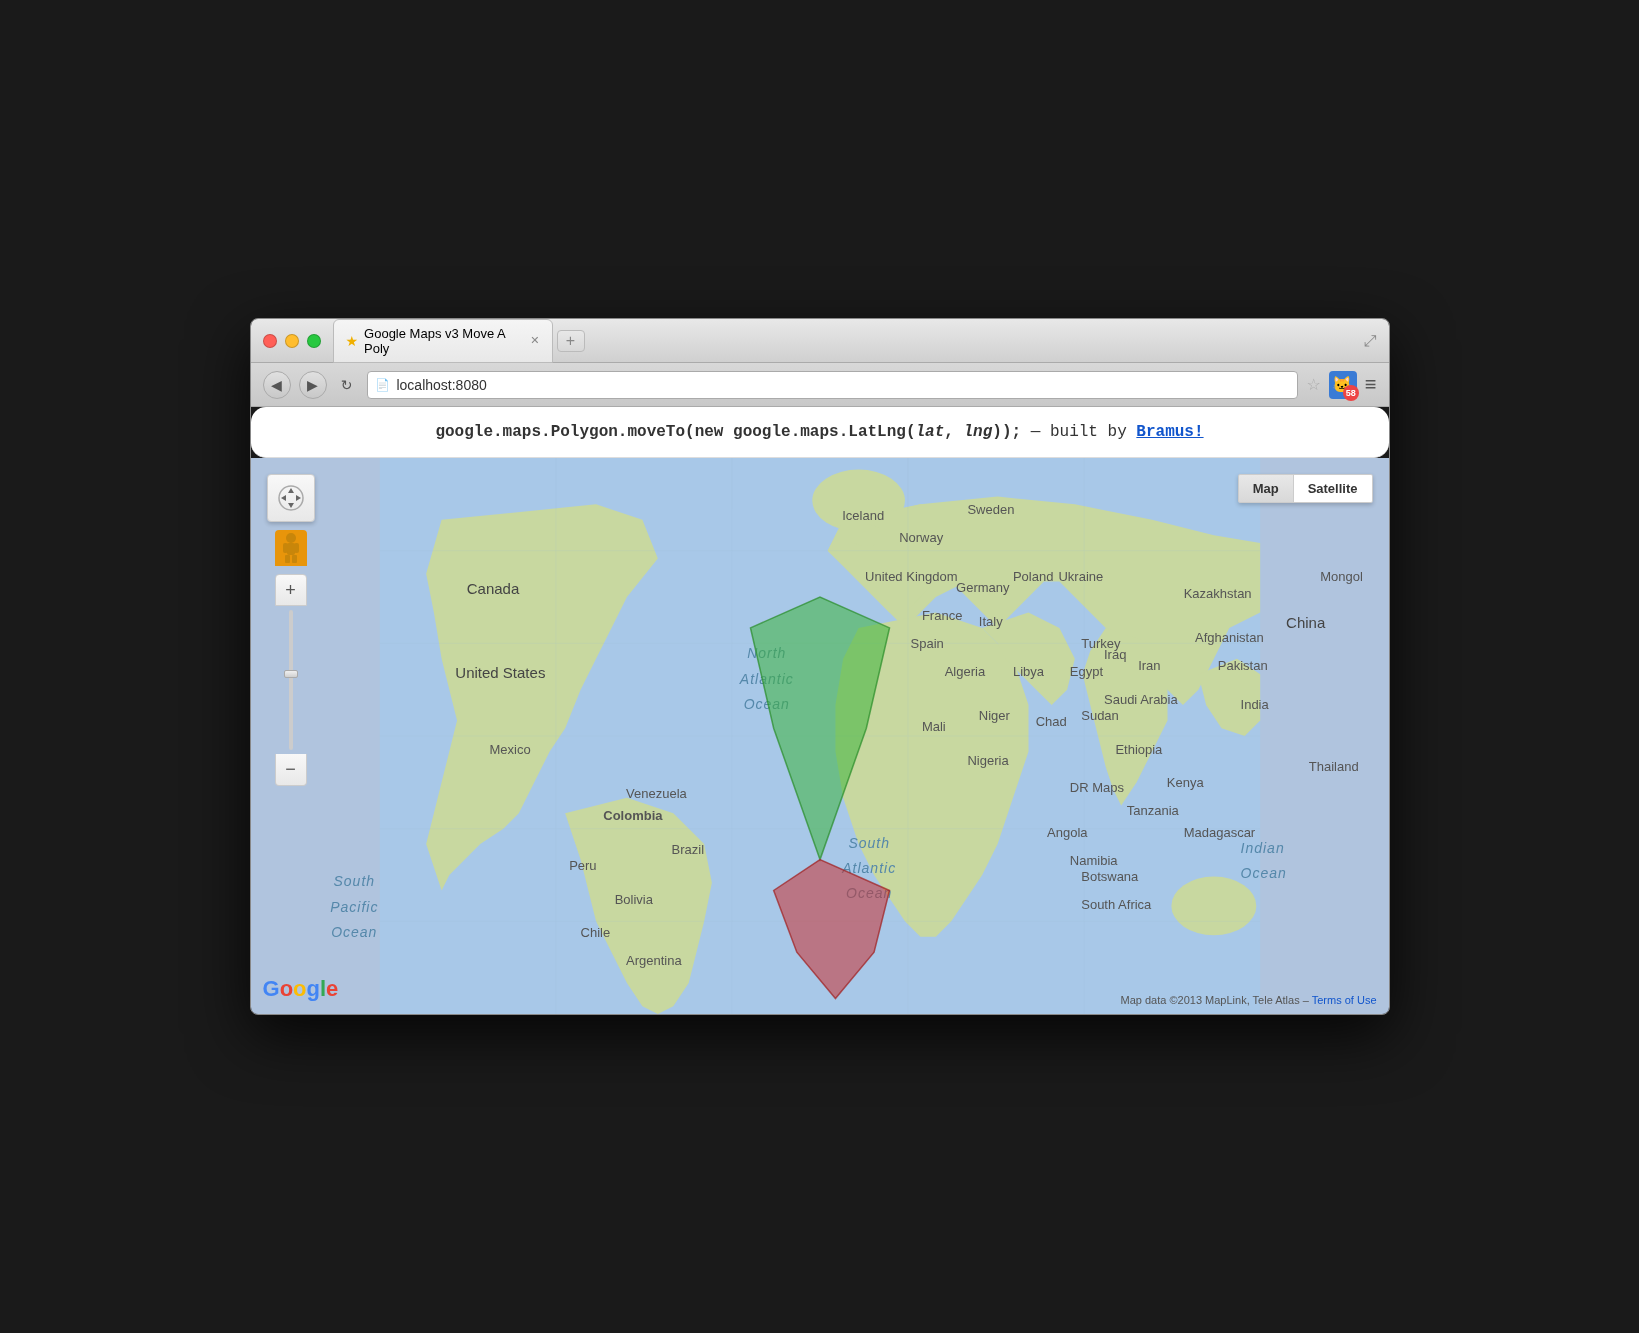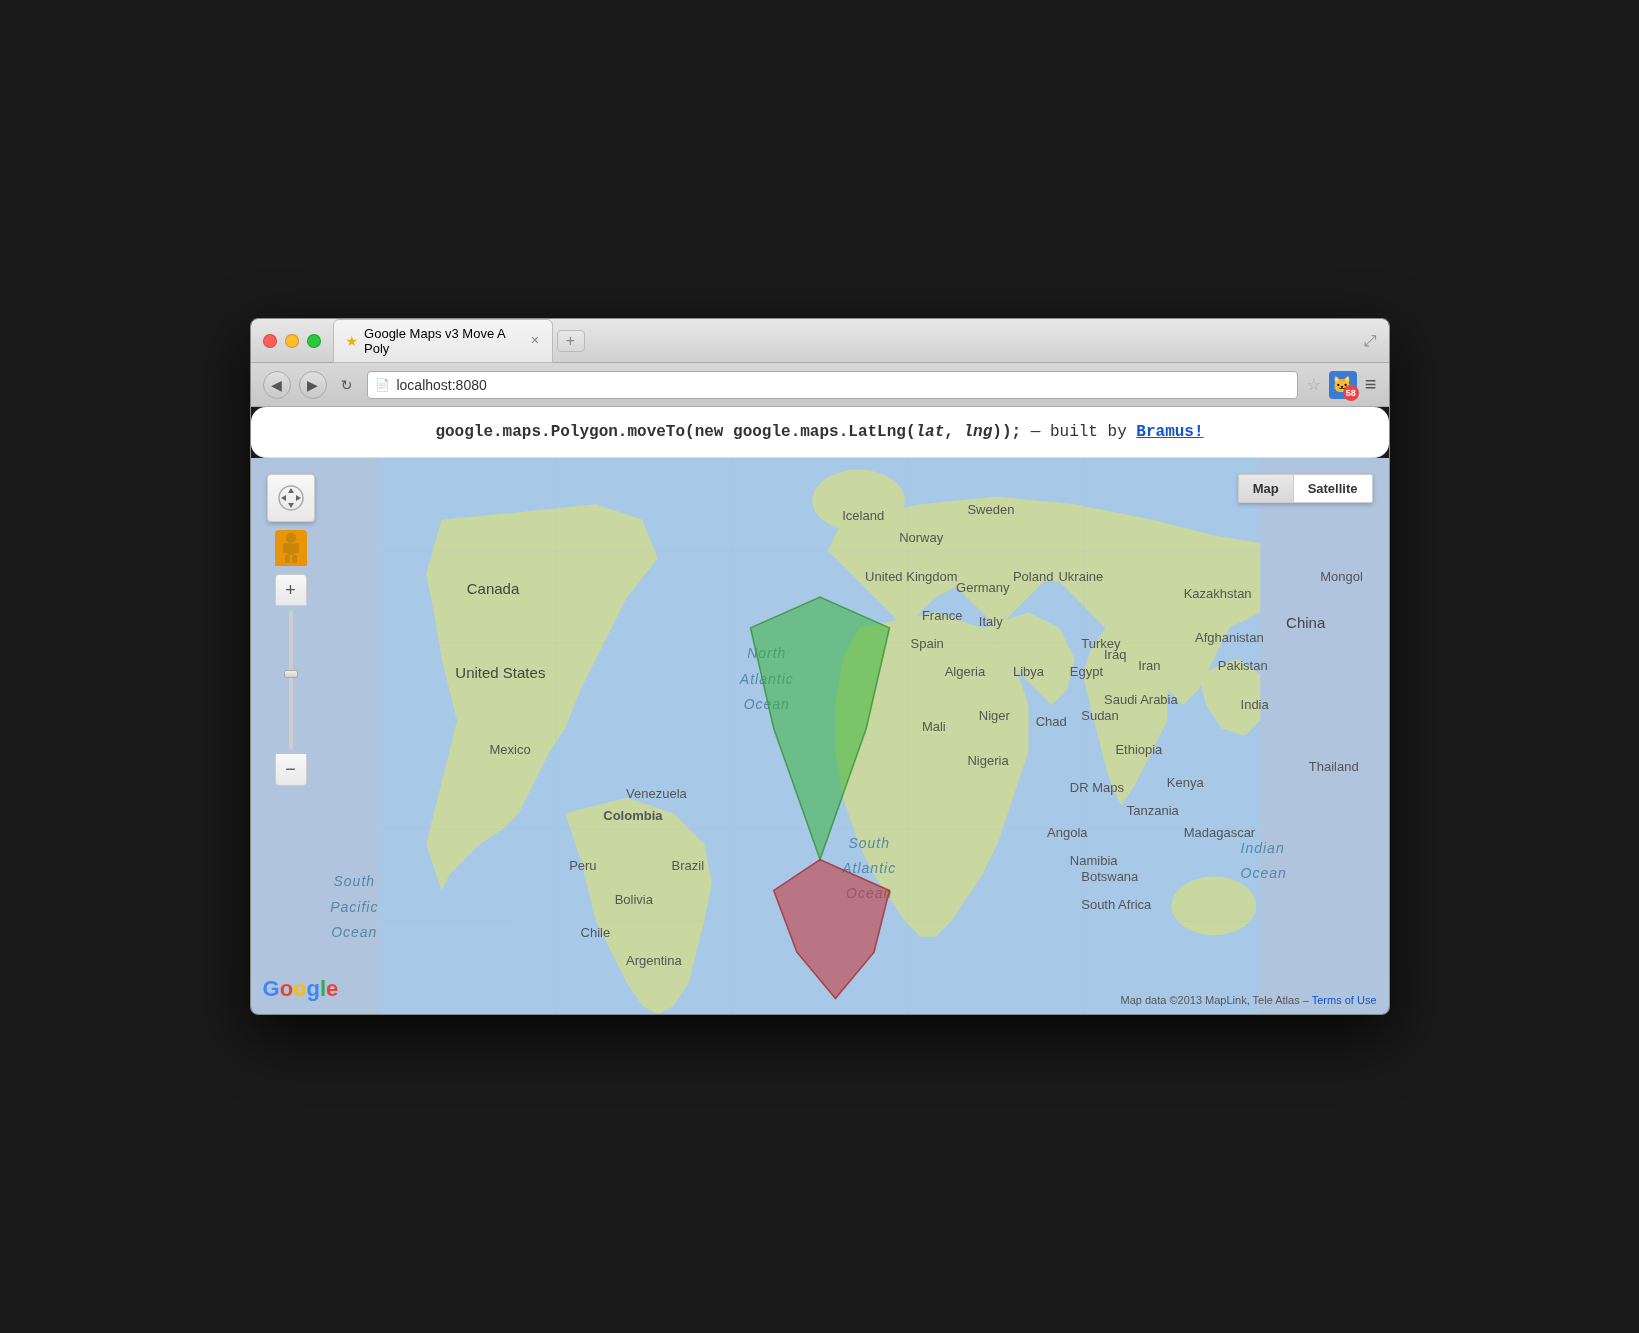--- a/index.html
+++ b/index.html
@@ -409,21 +409,21 @@
         </div>
         <div class="zoom-btn" style="border-radius:0 0 4px 4px; border:1px solid #ccc; border-top:none;">−</div>
       </div>
     </div>
 
     <div class="map-label large-country" style="left:19%; top:22%;">Canada</div>
     <div class="map-label large-country" style="left:18%; top:37%;">United States</div>
     <div class="map-label country" style="left:21%; top:51%;">Mexico</div>
     <div class="map-label country" style="left:33%; top:59%;">Venezuela</div>
     <div class="map-label country" style="left:31%; top:63%;font-weight:bold;">Colombia</div>
-    <div class="map-label country" style="left:37%; top:69%;margin-top:16px;">Brazil</div>
+    <div class="map-label country" style="left:37%; top:69%;">Brazil</div>
     <div class="map-label country" style="left:28%; top:72%;">Peru</div>
     <div class="map-label country" style="left:32%; top:78%;">Bolivia</div>
     <div class="map-label country" style="left:29%; top:84%;">Chile</div>
     <div class="map-label country" style="left:33%; top:89%;">Argentina</div>
     <div class="map-label country" style="left:52%; top:9%;">Iceland</div>
     <div class="map-label country" style="left:63%; top:8%;">Sweden</div>
     <div class="map-label country" style="left:57%; top:13%;">Norway</div>
     <div class="map-label country" style="left:54%; top:20%;">United Kingdom</div>
     <div class="map-label country" style="left:62%; top:22%;">Germany</div>
     <div class="map-label country" style="left:59%; top:27%;">France</div>

